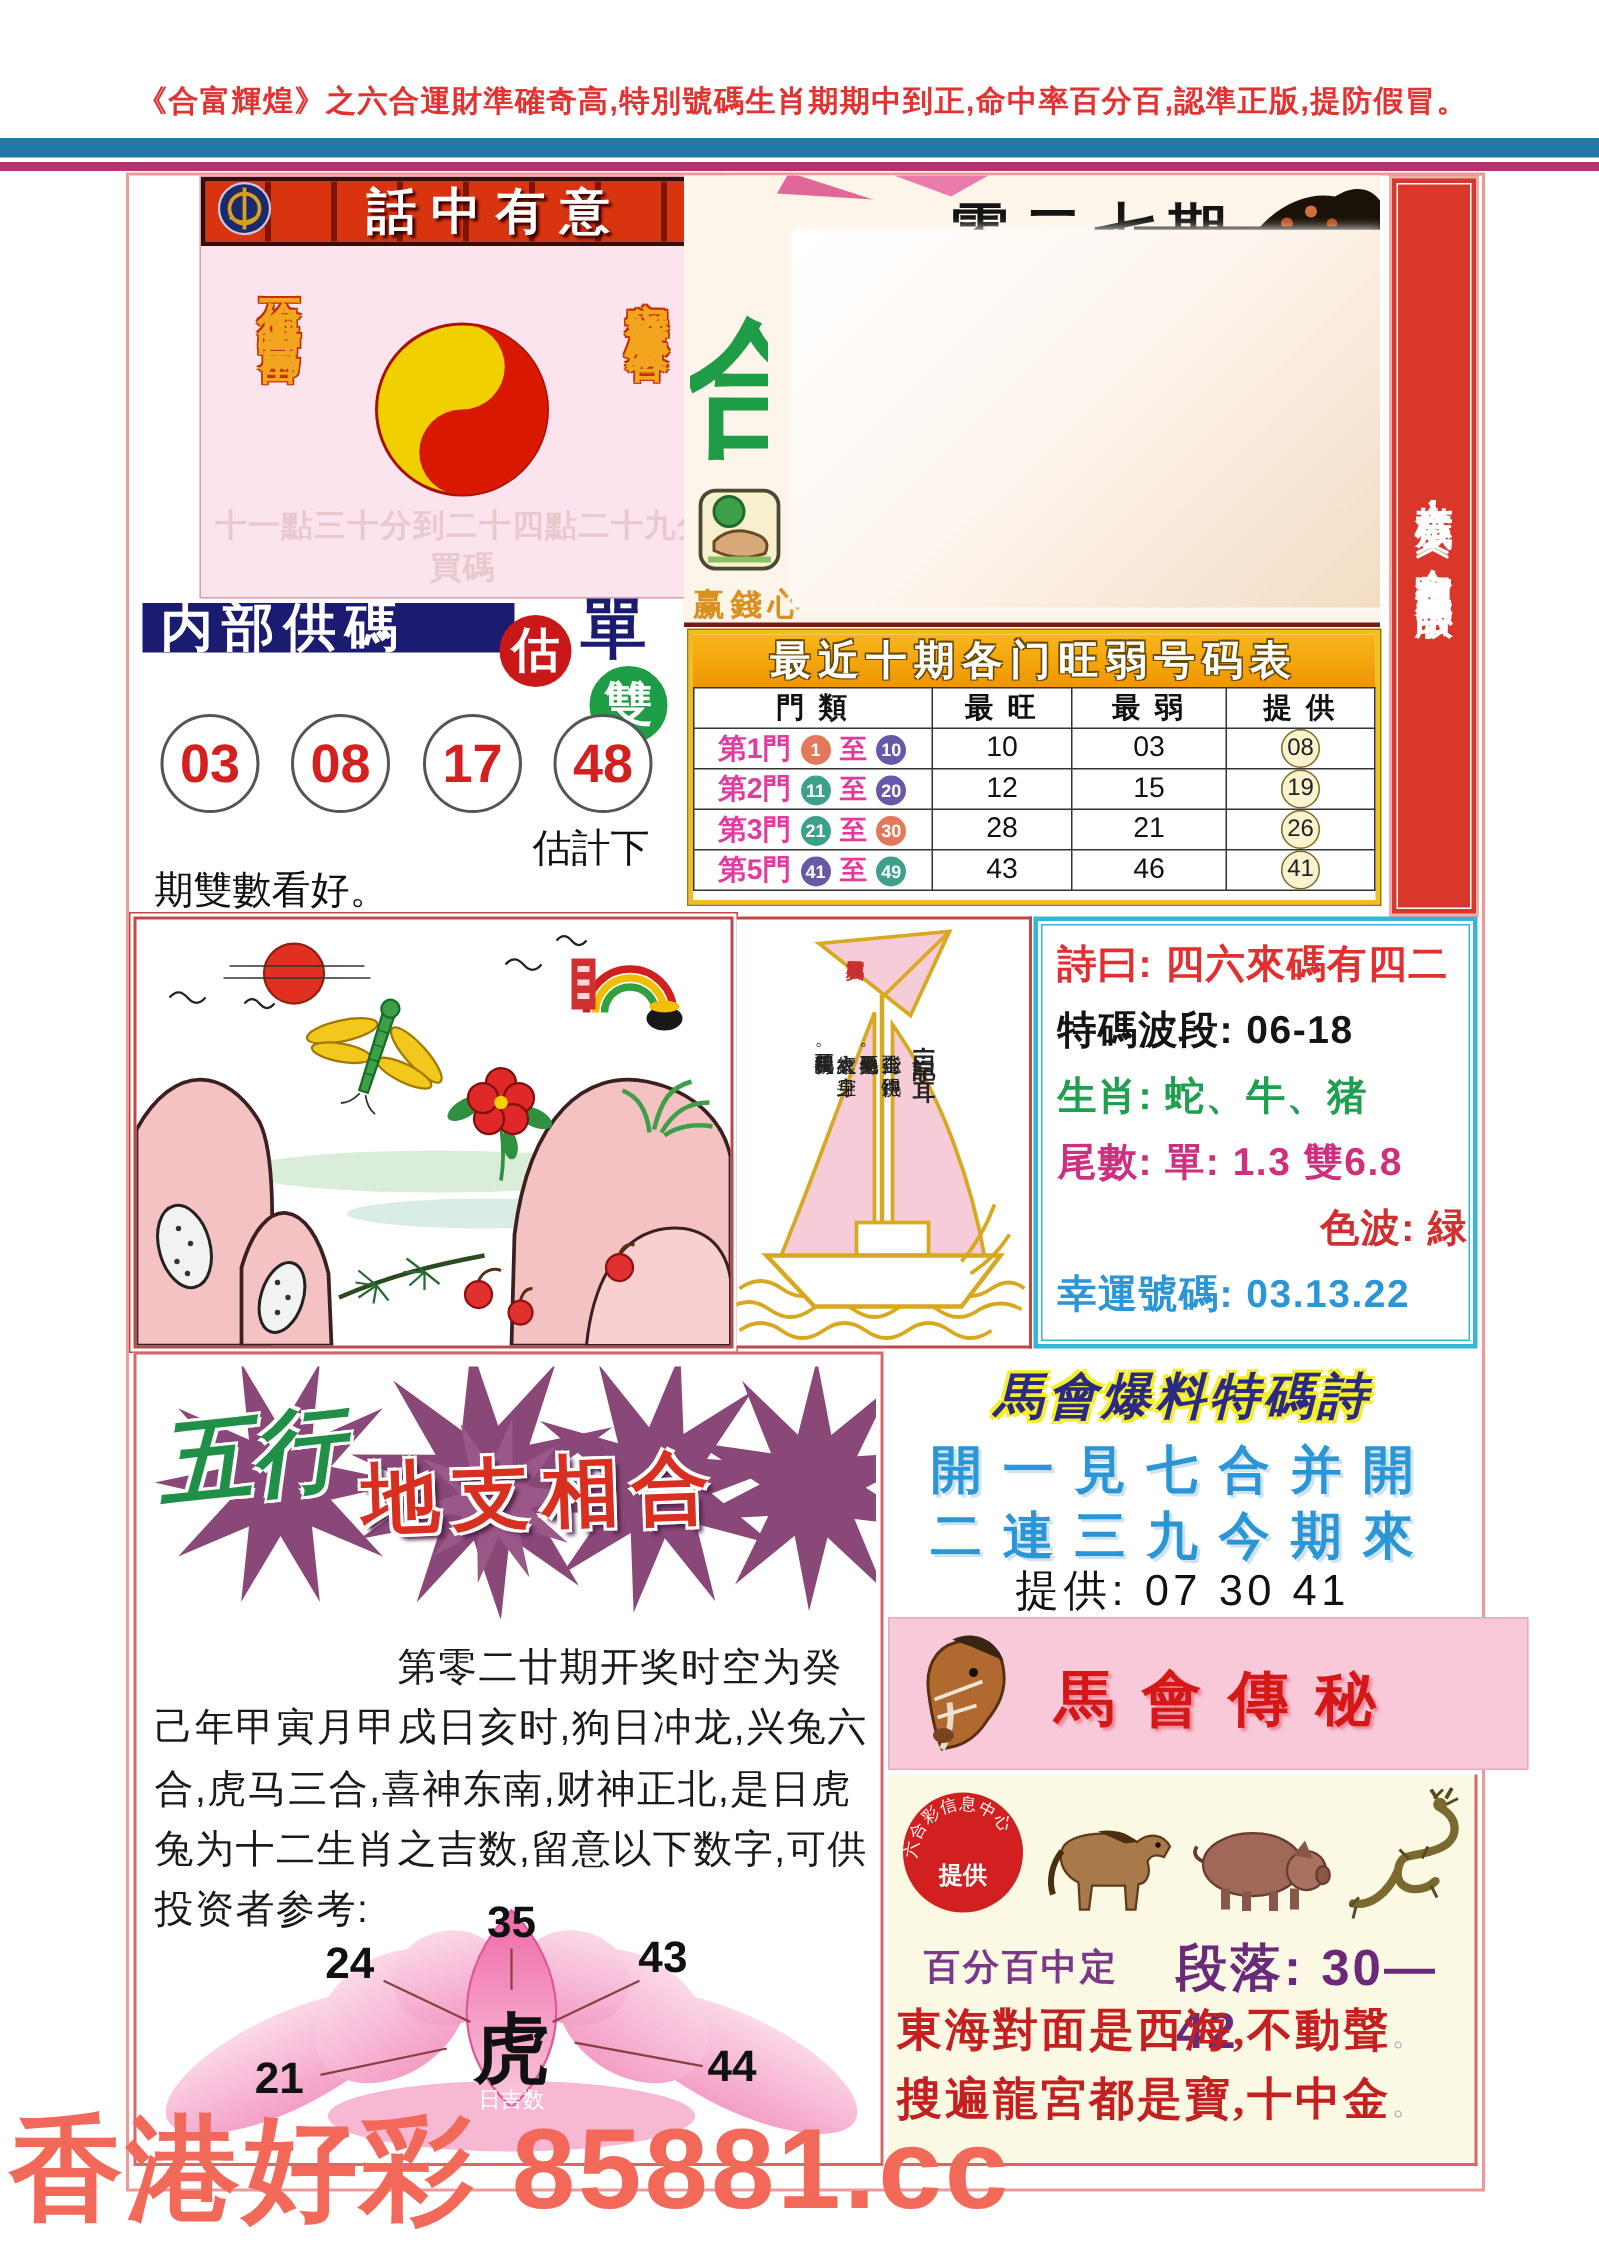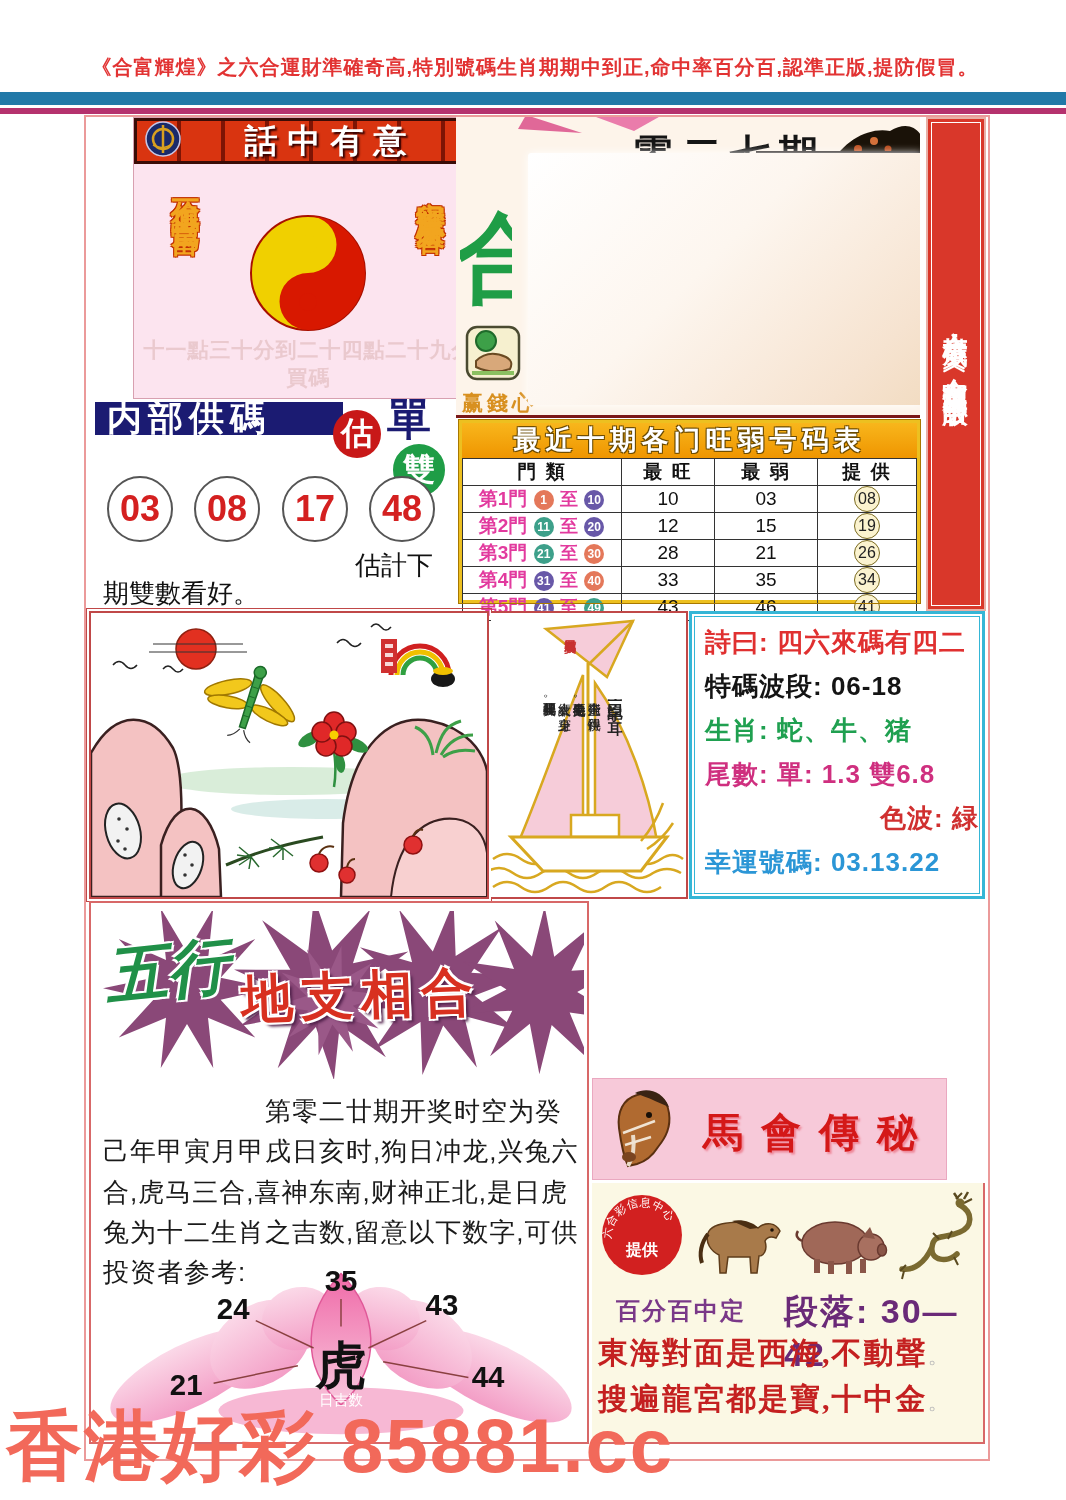--- a/index.html
+++ b/index.html
@@ -94,21 +94,21 @@
 
   
   .majue{left:592px;top:901px;width:393px;height:174px;background:#fff;}
   .mj-title{top:8px;width:100%;text-align:center;font-size:33px;font-weight:900;font-style:italic;color:#2a2a80;letter-spacing:3px;
     text-shadow:2px 2px 0 #f5ee2c,-2px -2px 0 #f5ee2c,2px -2px 0 #f5ee2c,-2px 2px 0 #f5ee2c;}
   .mj-line{width:100%;text-align:center;font-size:34px;font-weight:900;color:#2b96d6;letter-spacing:14px;text-shadow:2px 2px 0 #cfe2f2;}
   .mj-l1{top:56px;} .mj-l2{top:100px;}
   .mj-offer{top:140px;width:100%;text-align:center;font-size:29px;color:#111;letter-spacing:3px;}
 
   
-  .machuanmi{left:592px;top:1078px;width:355px;height:102px;background:#f7c9d9;border:1px solid #eaa8c0;box-sizing:border-box;}
+  .machuanmi{left:592px;top:1078px;width:427px;height:102px;background:#f7c9d9;border:1px solid #eaa8c0;box-sizing:border-box;}
   .mc-title{left:110px;top:26px;font-size:40px;font-weight:900;color:#d41818;letter-spacing:18px;text-shadow:2px 2px 2px #e89;}
 
   
   .animals{left:592px;top:1183px;width:393px;height:261px;background:#fbf8e4;border-right:2px solid #d86868;border-bottom:2px solid #d86868;box-sizing:border-box;}
   .an-percent{left:24px;top:112px;font-size:24px;font-weight:bold;color:#7a3888;letter-spacing:2px;}
   .an-duanluo{left:192px;top:106px;font-size:34px;font-weight:900;color:#6a2a78;letter-spacing:2px;}
   .an-verse{left:6px;font-size:30px;font-weight:900;color:#c42020;letter-spacing:2px;font-family:"Liberation Serif","DejaVu Serif",serif;}
   .an-v1{top:150px;} .an-v2{top:196px;}
   .an-dot{color:#b8b8b8;font-size:22px;font-weight:normal;}
 
@@ -226,29 +226,20 @@
       <tr>
         <td class="door-cell"><span class="door-lbl">第3門</span>
           <span class="cball c-tea">21</span>
           <span class="zhi">至</span>
           <span class="cball c-sal">30</span></td>
         <td>28</td>
         <td>21</td>
         <td><span class="oball">26</span></td>
       </tr>
       <tr>
-        <td class="door-cell"><span class="door-lbl">第4門</span>
-          <span class="cball c-ind">31</span>
-          <span class="zhi">至</span>
-          <span class="cball c-sal">40</span></td>
-        <td>33</td>
-        <td>35</td>
-        <td><span class="oball">34</span></td>
-      </tr>
-      <tr>
         <td class="door-cell"><span class="door-lbl">第5門</span>
           <span class="cball c-ind">41</span>
           <span class="zhi">至</span>
           <span class="cball c-tea">49</span></td>
         <td>43</td>
         <td>46</td>
         <td><span class="oball">41</span></td>
       </tr>
     </tbody>
       </table>
@@ -419,20 +410,26 @@
       <text x="250" y="36" text-anchor="middle" font-size="30" font-weight="bold" fill="#111">35</text>
       <text x="140" y="64" text-anchor="middle" font-size="30" font-weight="bold" fill="#111">24</text>
       <text x="353" y="60" text-anchor="middle" font-size="30" font-weight="bold" fill="#111">43</text>
       <text x="92" y="142" text-anchor="middle" font-size="30" font-weight="bold" fill="#111">21</text>
       <text x="400" y="134" text-anchor="middle" font-size="30" font-weight="bold" fill="#111">44</text>
       <text x="250" y="130" text-anchor="middle" font-size="52" font-weight="bold" fill="#111">虎</text>
       <text x="250" y="152" text-anchor="middle" font-size="15" fill="#fff">日吉数</text>
     </svg>
   </div>
 
+  <div class="abs majue">
+    <div class="abs mj-title">馬會爆料特碼詩</div>
+    <div class="abs mj-line mj-l1">開一見七合并開</div>
+    <div class="abs mj-line mj-l2">二連三九今期來</div>
+    <div class="abs mj-offer">提供: 07 30 41</div>
+  </div>
 
   <div class="abs machuanmi">
     <svg class="abs" style="left:12px;top:8px;" width="84" height="86" viewBox="0 0 84 86">
       <path d="M32,8 C48,2 62,10 64,26 C66,40 61,50 53,60 C48,68 42,74 32,77 L23,79 C19,70 16,56 14,41 C12,25 18,12 32,8 Z" fill="#b06a30" stroke="#5a3010" stroke-width="2"></path>
       <path d="M30,6 C42,0 58,4 64,20 L50,14 C42,10 34,8 30,6 Z" fill="#3a2414"></path>
       <path d="M23,79 C28,70 30,60 28,48" fill="none" stroke="#eadbc8" stroke-width="4"></path>
       <circle cx="44" cy="28" r="3" fill="#181008"></circle>
       <path d="M18,46 L50,34 M20,58 L46,50" stroke="#f0e4d4" stroke-width="2.5" fill="none"></path>
       <ellipse cx="24" cy="70" rx="7" ry="5" fill="#7a4420"></ellipse>
     </svg>

